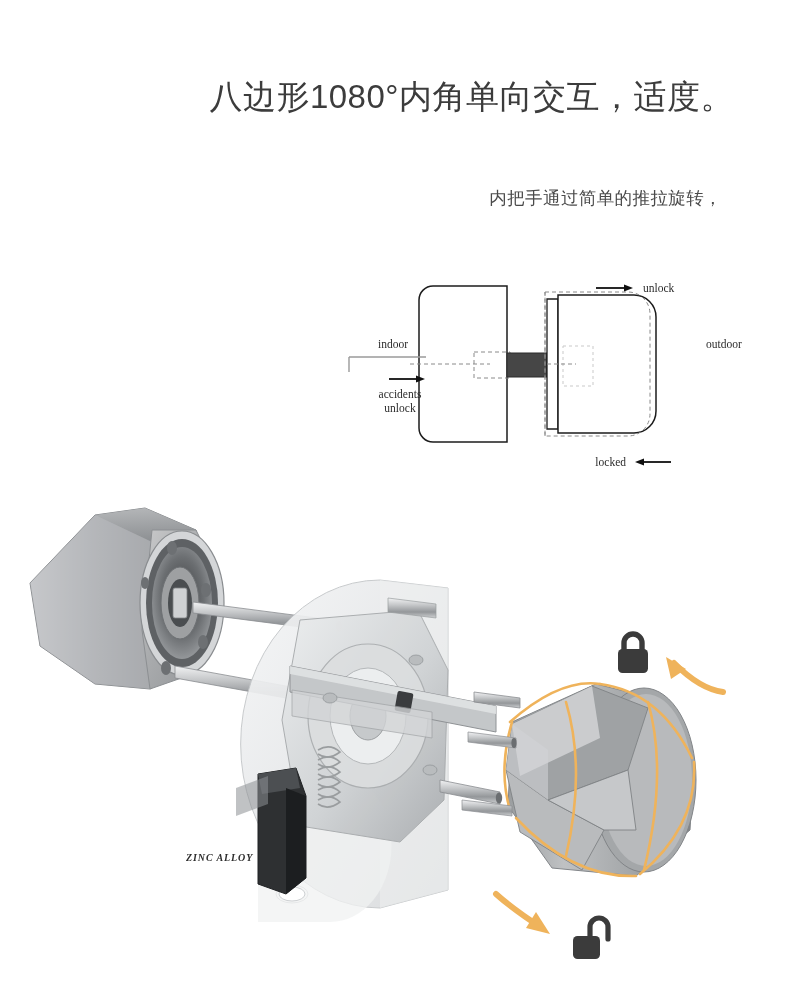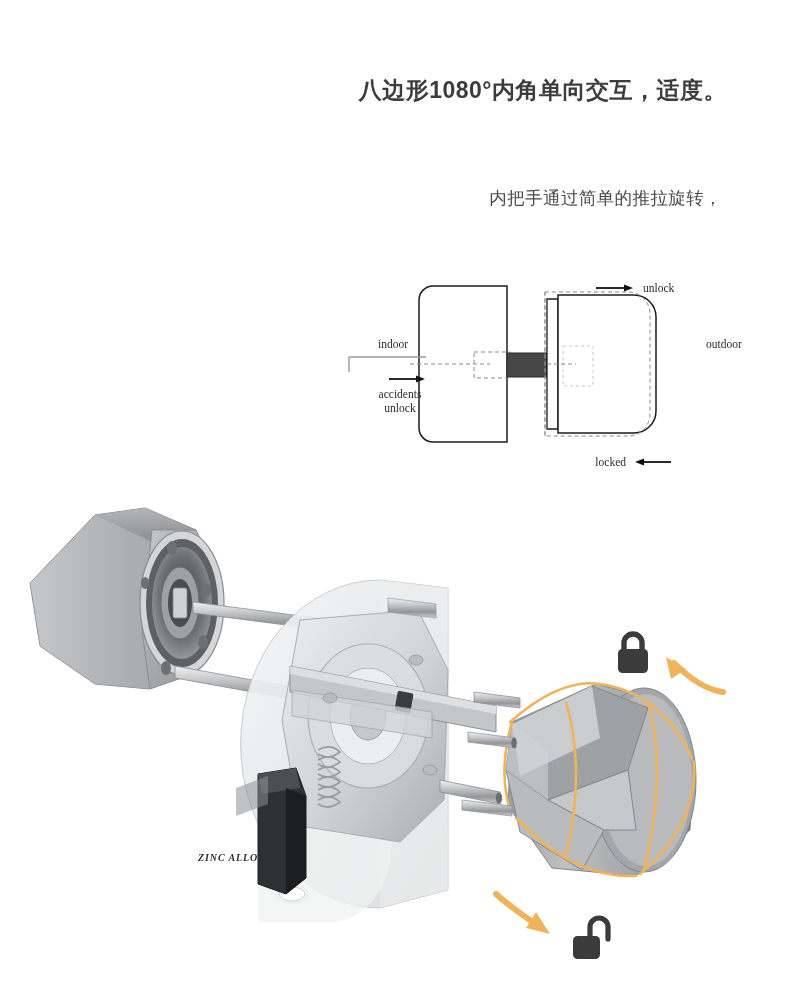--- a/index.html
+++ b/index.html
@@ -14,26 +14,26 @@
     position: relative;
     width: 790px;
     height: 1007px;
     background: #ffffff;
     overflow: hidden;
   }
 
   
   .headline {
     position: absolute;
-    left: 0;
+    left: 7px;
     top: 76px;
     width: 727px;
     text-align: right;
-    font-size: 23px;
-    font-weight: 700;
+    font-size: 33px;
+    font-weight: 400;
     letter-spacing: 0.5px;
     color: #3c3c3c;
     line-height: 1.3;
     white-space: nowrap;
   }
   .subcopy {
     position: absolute;
     left: 0;
     top: 182px;
     width: 722px;
@@ -67,21 +67,21 @@
     left: 0;
     top: 470px;
     width: 790px;
     height: 537px;
   }
   #photo svg { display: block; }
 
   
   .zinc-caption {
     position: absolute;
-    left: 198px;
+    left: 186px;
     top: 852px;
     font-family: "Liberation Serif", "DejaVu Serif", serif;
     font-style: italic;
     font-weight: bold;
     font-size: 10px;
     letter-spacing: 0.9px;
     color: #2e2e2e;
     white-space: nowrap;
   }
 

